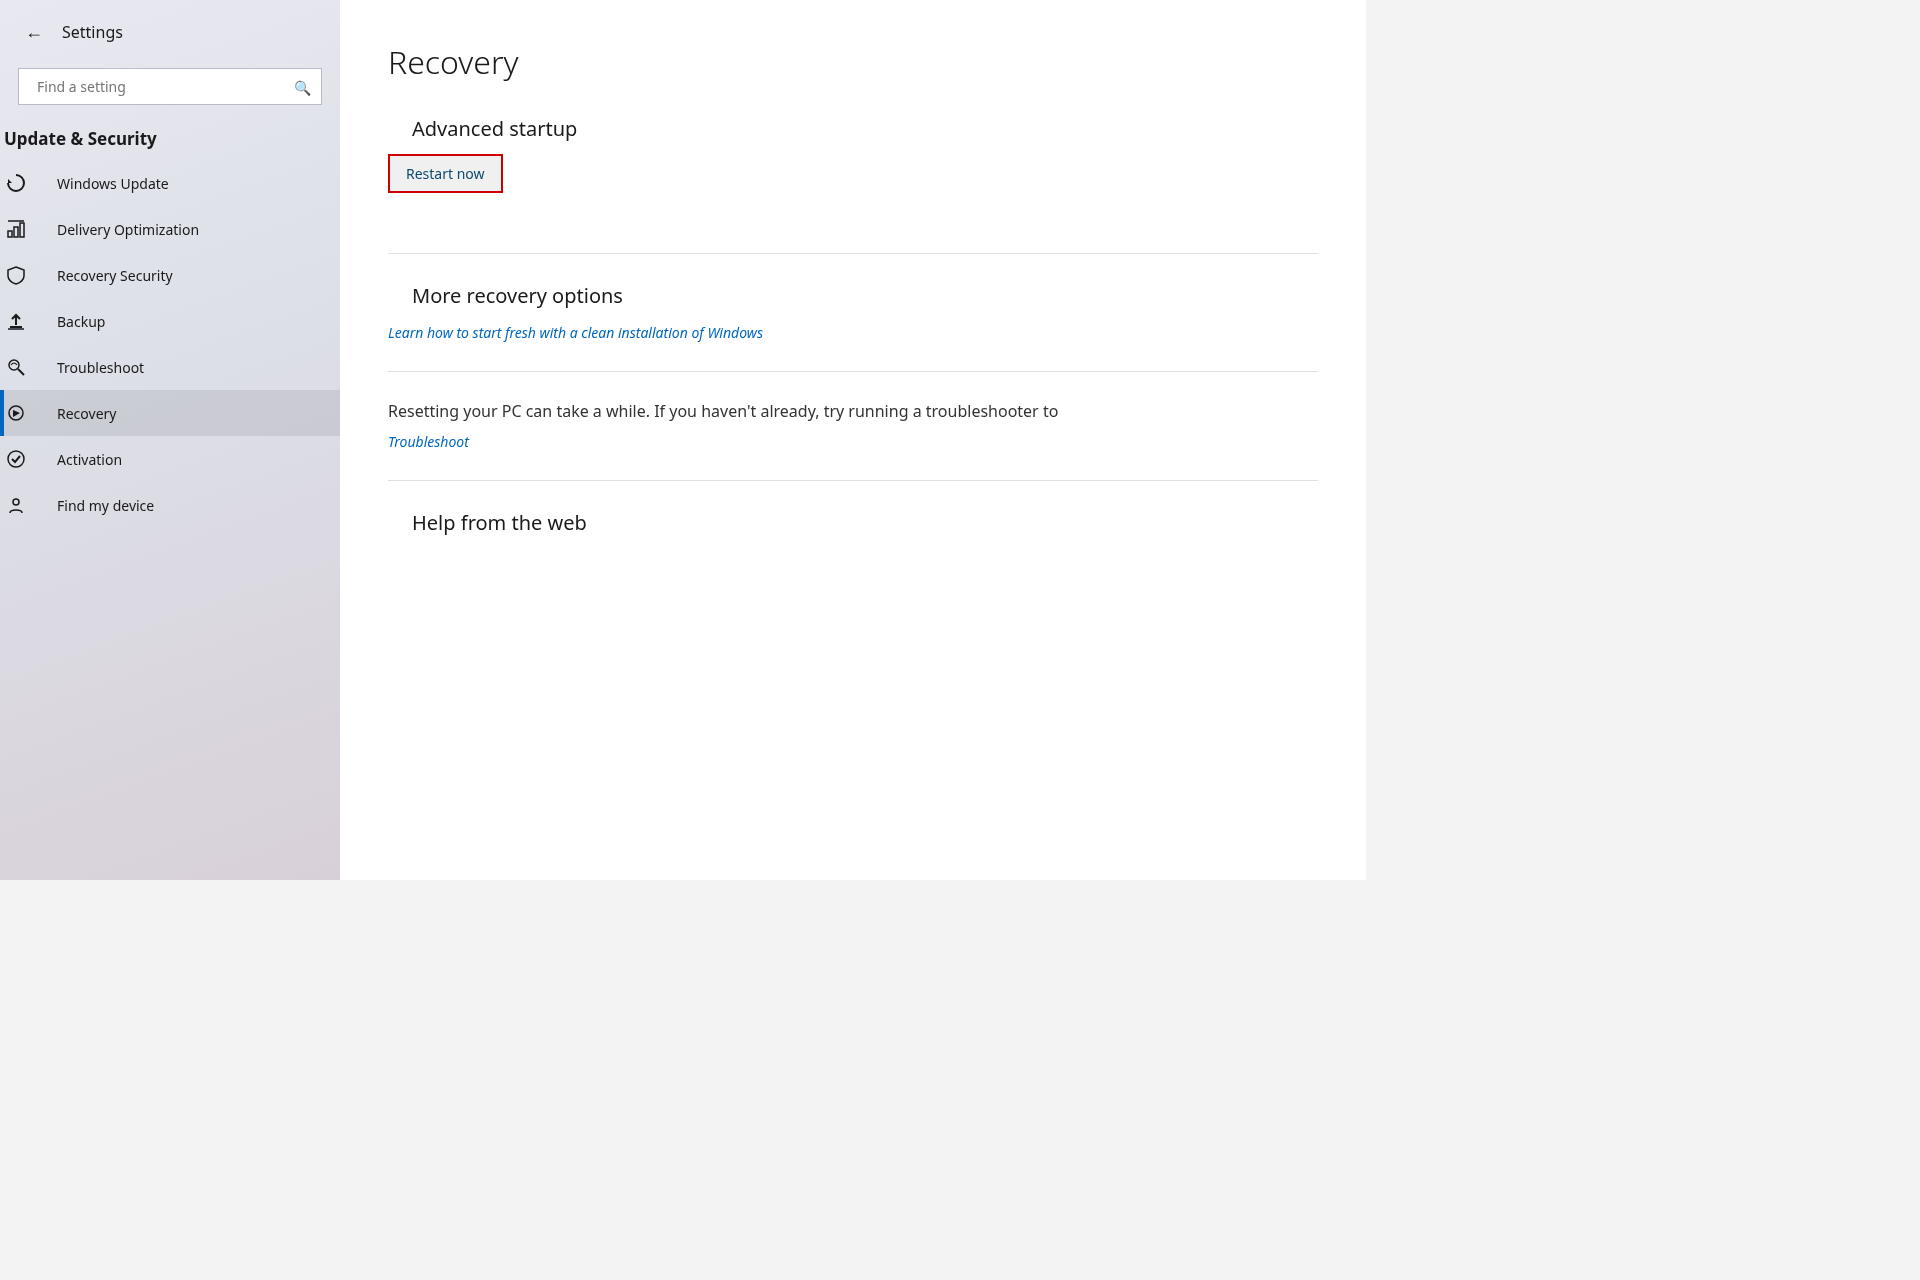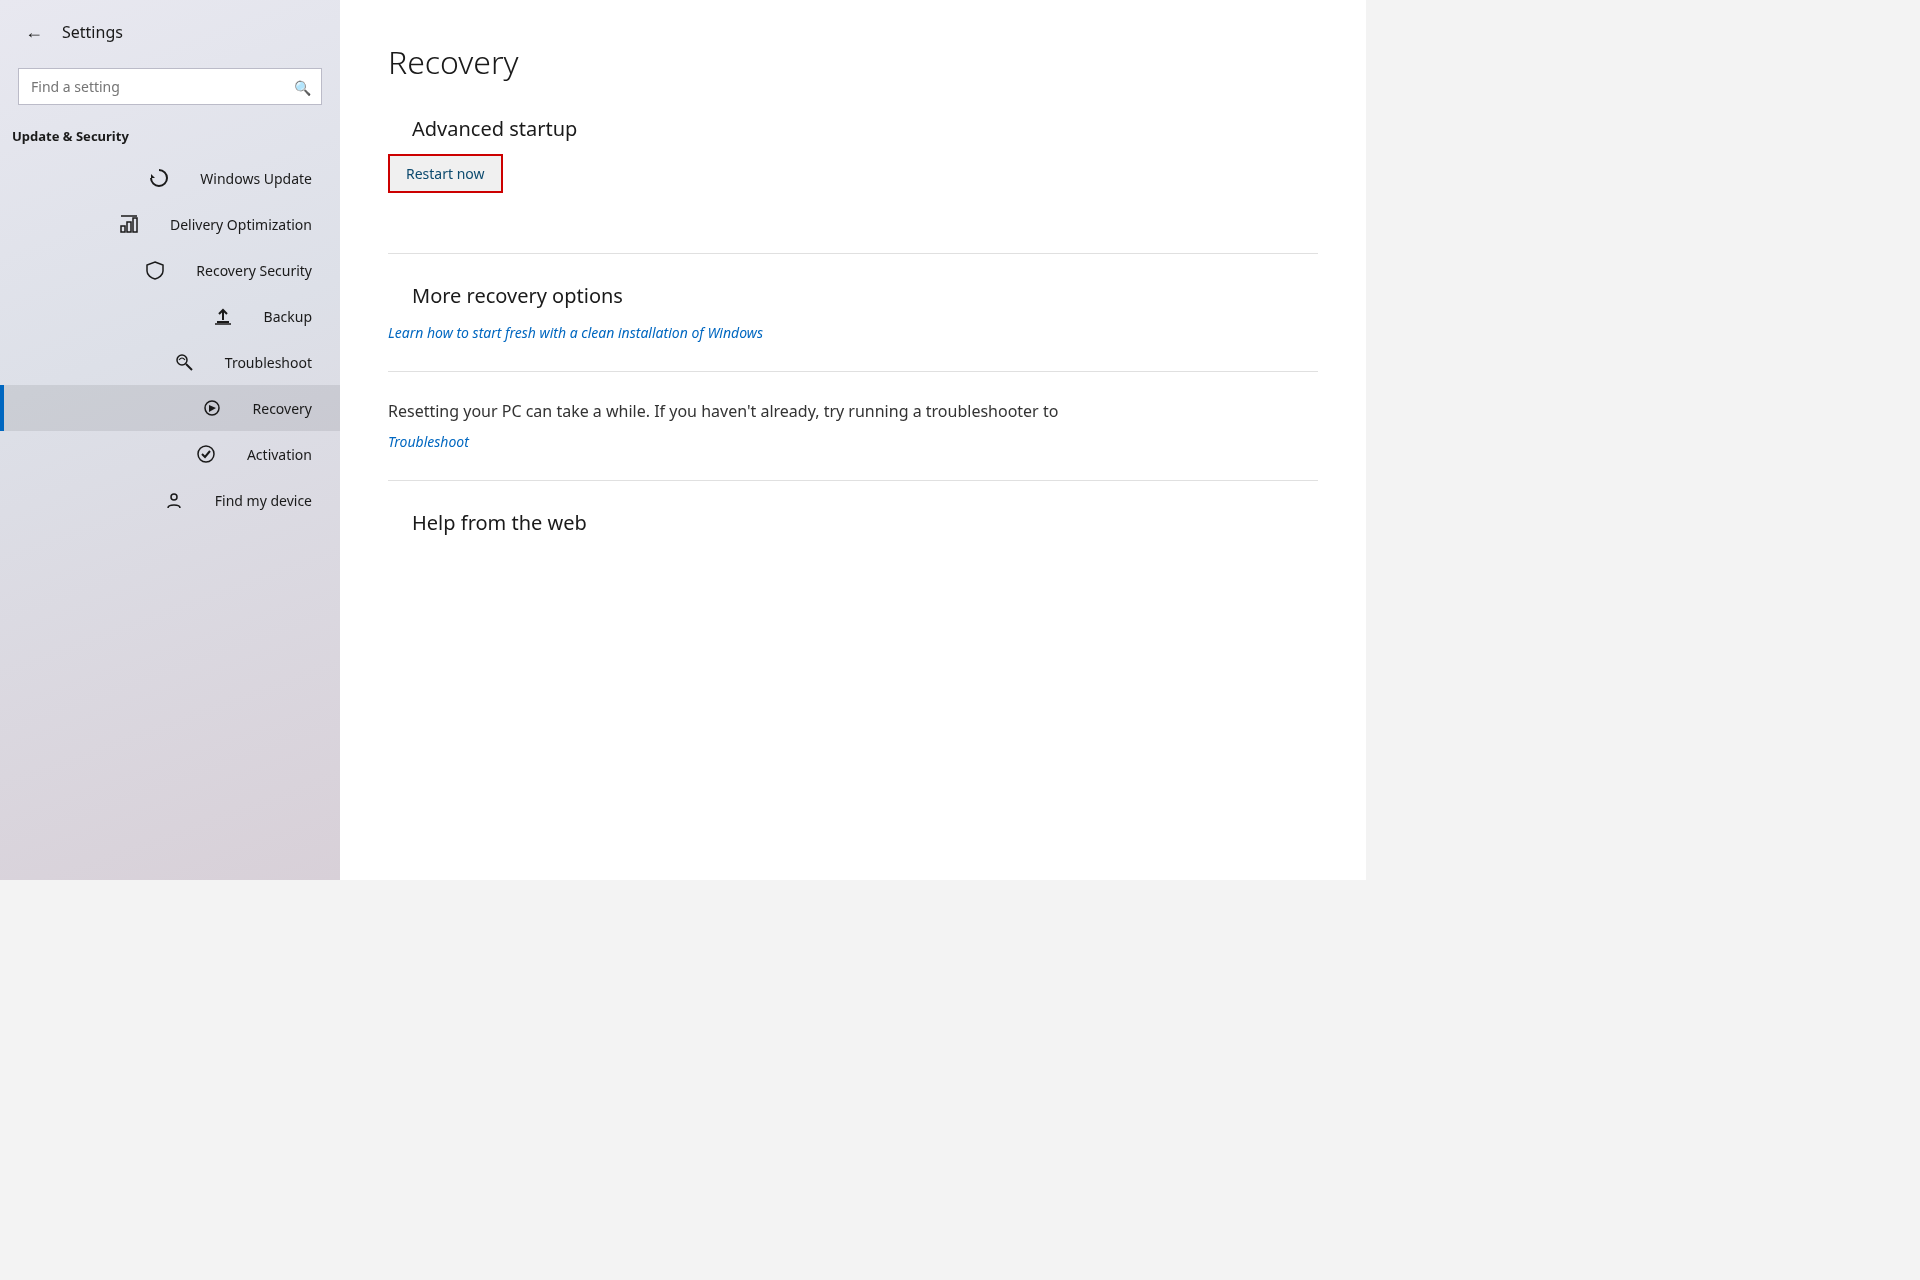--- a/index.html
+++ b/index.html
@@ -56,56 +56,55 @@
       text-align: right;
     }
 
     .search-box {
       margin: 8px 18px 16px 18px;
       position: relative;
     }
 
     .search-input {
       width: 100%;
-      padding: 8px 36px 8px 12px;
+      padding: 8px 36px 8px 18px;
       border: 1px solid #bbbbc8;
       background: #ffffff;
       font-size: 14px;
       color: #555;
       outline: none;
       font-family: inherit;
     }
 
     .search-icon {
       position: absolute;
       right: 10px;
       top: 50%;
       transform: translateY(-50%);
       color: #666;
       font-size: 14px;
     }
 
     .section-label {
-      font-size: 13px;
+      font-size: 17px;
       font-weight: 700;
       color: #1a1a1a;
-      padding: 6px 20px 10px 12px;
+      padding: 6px 20px 10px 4px;
     }
 
     .nav-item {
       display: flex;
       align-items: center;
       gap: 29px;
-      padding: 13px 28px;
+      padding: 13px 4px;
       cursor: pointer;
       position: relative;
       font-size: 14px;
       color: #1a1a1a;
       transition: background 0.1s;
-      justify-content: flex-end;
     }
 
     .nav-item.active {
       background: rgba(0,0,0,0.08);
     }
 
     .nav-item.active::before {
       content: '';
       position: absolute;
       left: 0;

